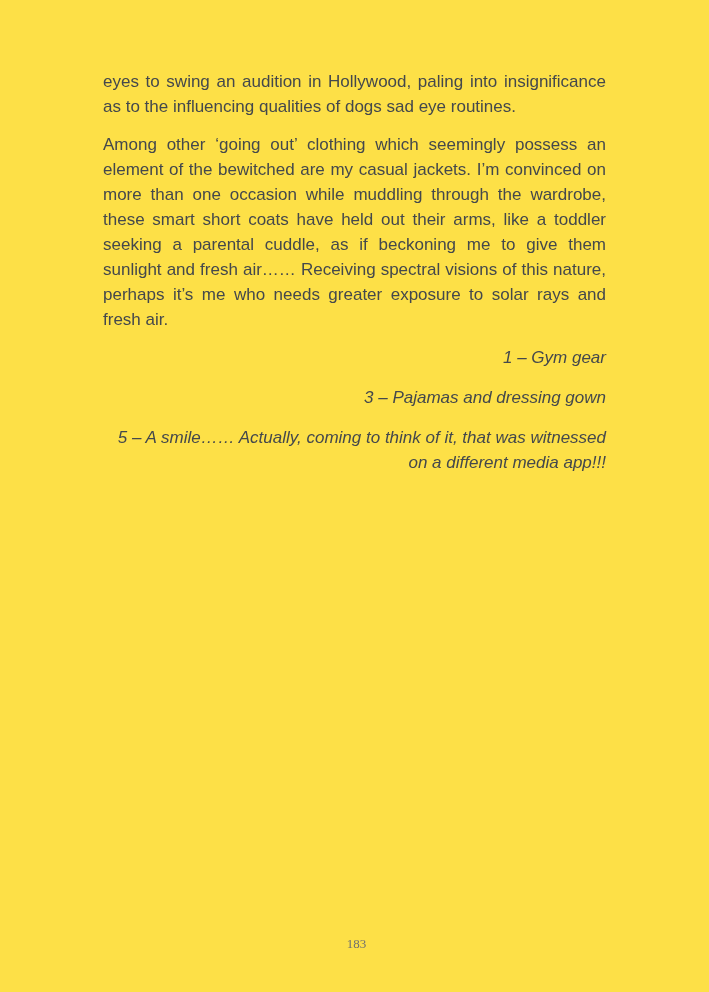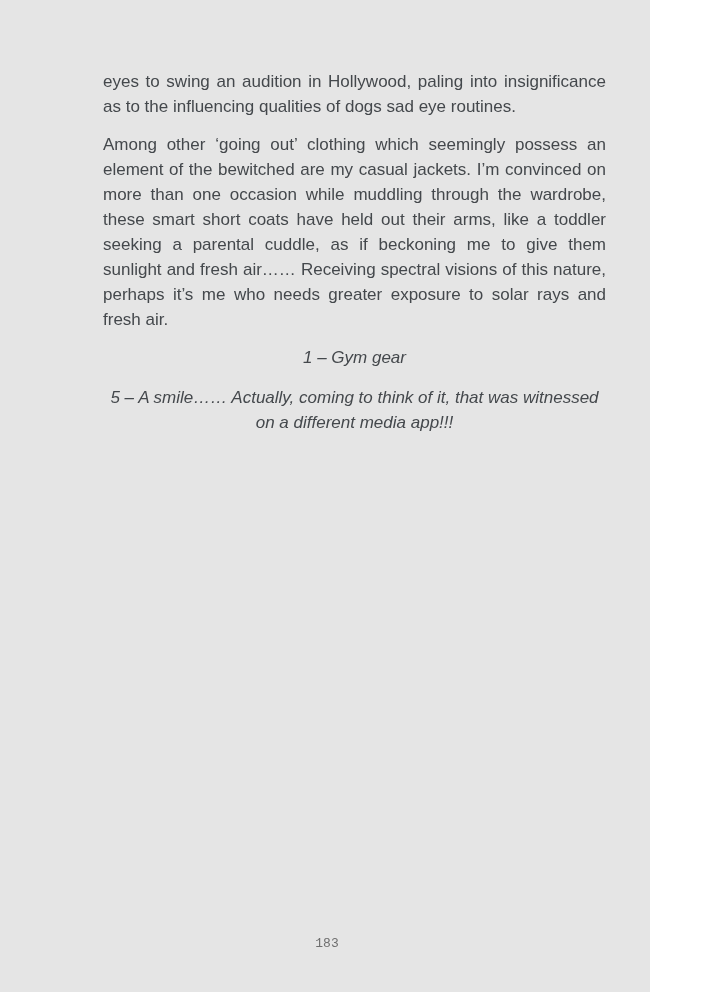--- a/index.html
+++ b/index.html
@@ -2,59 +2,60 @@
 <html><head>
 <meta charset="utf-8">
 <style>
   html, body {
     margin: 0;
     padding: 0;
     background: #ffffff;
   }
   .page {
     position: relative;
-    width: 650px;
+    width: 709px;
     height: 992px;
-    background: #e5e5e5;
+    background: #fde047;
     overflow: hidden;
   }
   .text-block {
     position: absolute;
     left: 103px;
     top: 69px;
     width: 503px;
   }
   .text-block p {
     font-family: "Liberation Sans", "DejaVu Sans", sans-serif;
     font-size: 17px;
     line-height: 25px;
     color: #44484c;
     margin: 0 0 13px 0;
     text-align: justify;
   }
   .text-block p.italic {
     font-style: italic;
-    text-align: center;
+    text-align: right;
     margin: 0 0 15px 0;
   }
   .footer {
     position: absolute;
     left: 4px;
     right: 0;
     top: 936px;
     text-align: center;
-    font-family: Liberation Mono, monospace;
+    font-family: Liberation Serif, serif;
     font-size: 13px;
     color: #6f6f6f;
   }
 </style>
 </head>
 <body>
 
 <div class="page">
   <div class="text-block">
     <p>eyes to swing an audition in Hollywood, paling into insignificance as to the influencing qualities of dogs sad eye routines.</p>
     <p>Among other ‘going out’ clothing which seemingly possess an element of the bewitched are my casual jackets. I’m convinced on more than one occasion while muddling through the wardrobe, these smart short coats have held out their arms, like a toddler seeking a parental cuddle, as if beckoning me to give them sunlight and fresh air…… Receiving spectral visions of this nature, perhaps it’s me who needs greater exposure to solar rays and fresh air.</p>
     <p class="italic">1 – Gym gear</p>
+    <p class="italic">3 – Pajamas and dressing gown</p>
     <p class="italic">5 – A smile…… Actually, coming to think of it, that was witnessed on a different media app!!!</p>
   </div>
   <div class="footer">183</div>
 </div>
 
 </body></html>

